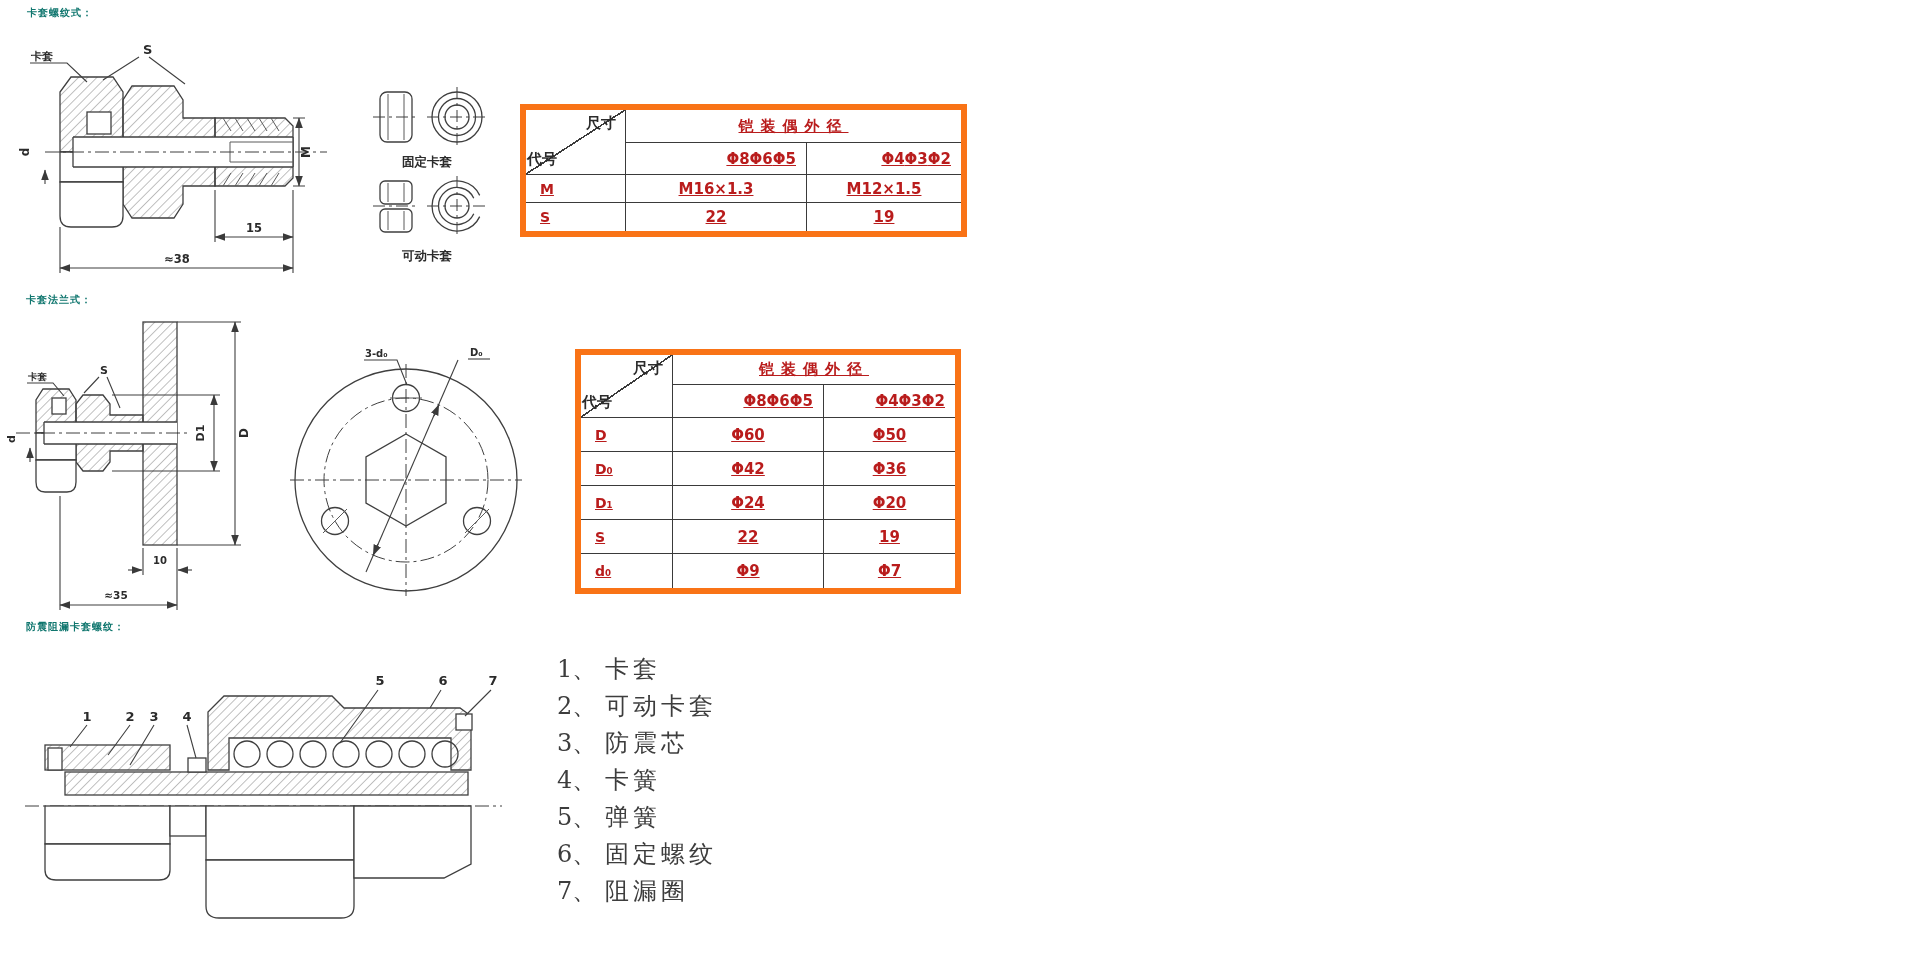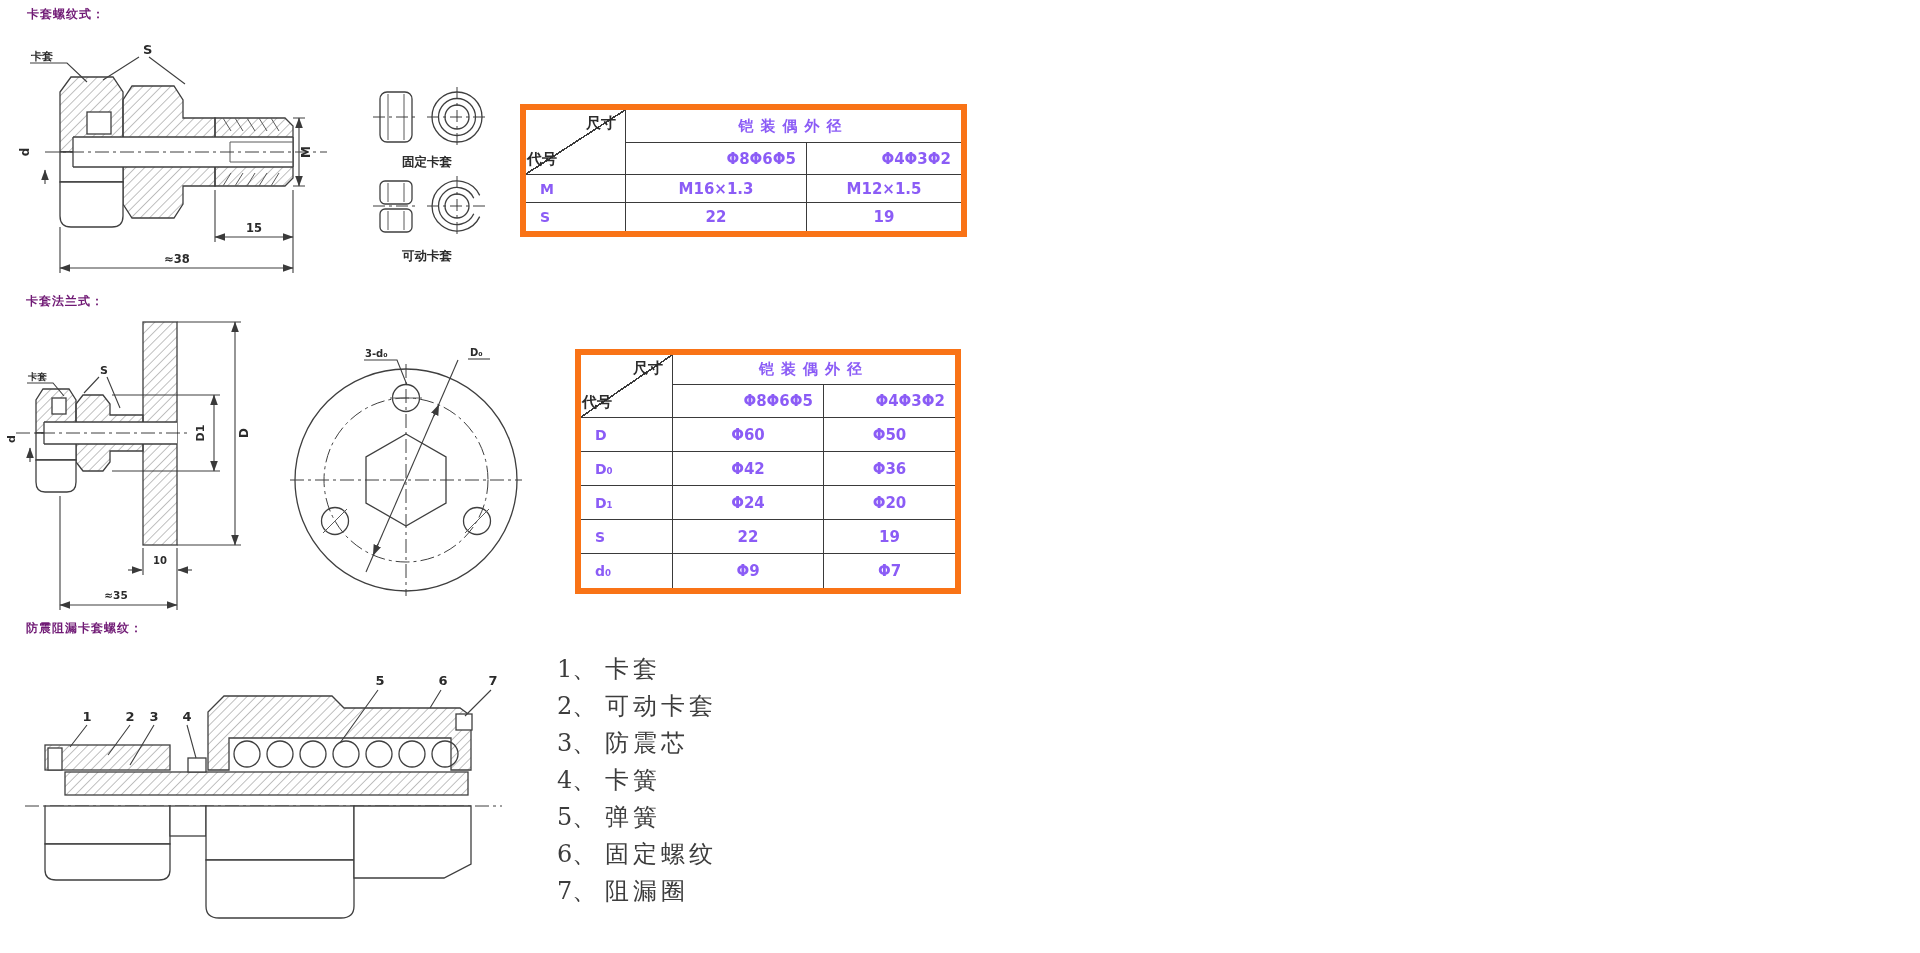--- a/index.html
+++ b/index.html
@@ -2,28 +2,28 @@
 <html><head>
 <meta charset="utf-8">
 <style>
   * { margin:0; padding:0; box-sizing:border-box; }
   html,body { background:#ffffff; }
   body {
     width:1920px; height:953px; position:relative; overflow:hidden;
     font-family:"DejaVu Sans", sans-serif; color:#2b2b2b;
   }
   .abs { position:absolute; }
-  .sec-title { font-size:12px; font-weight:bold; letter-spacing:1px; color:#701a75; }
+  .sec-title { font-size:10px; font-weight:bold; letter-spacing:1px; color:#0f766e; }
 
   
   .dimtable { position:absolute; display:grid; border:6px solid #f97316; background:#fff; }
   .dimtable .cell {
     border-right:1.4px solid #3a3a3a; border-bottom:1.4px solid #3a3a3a;
     display:flex; align-items:center; justify-content:center;
-    font-size:15px; font-weight:bold; color:#8b5cf6; white-space:nowrap;
+    font-size:15px; font-weight:bold; color:#b91c1c; white-space:nowrap;text-decoration:underline;
   }
   .dimtable .no-r { border-right:none; }
   .dimtable .no-b { border-bottom:none; }
   .dimtable .code { justify-content:flex-start; padding-left:14px; font-size:14px; }
   .dimtable .phis { justify-content:flex-end; padding:0 10px; }
   .dimtable .phis span { font-size:15px; font-weight:bold; }
   .dimtable .span-hdr { letter-spacing:7px; font-size:15px; }
   .corner {
     position:relative; grid-column:1; grid-row:1 / 3;
     border-right:1.4px solid #3a3a3a; border-bottom:1.4px solid #3a3a3a;

